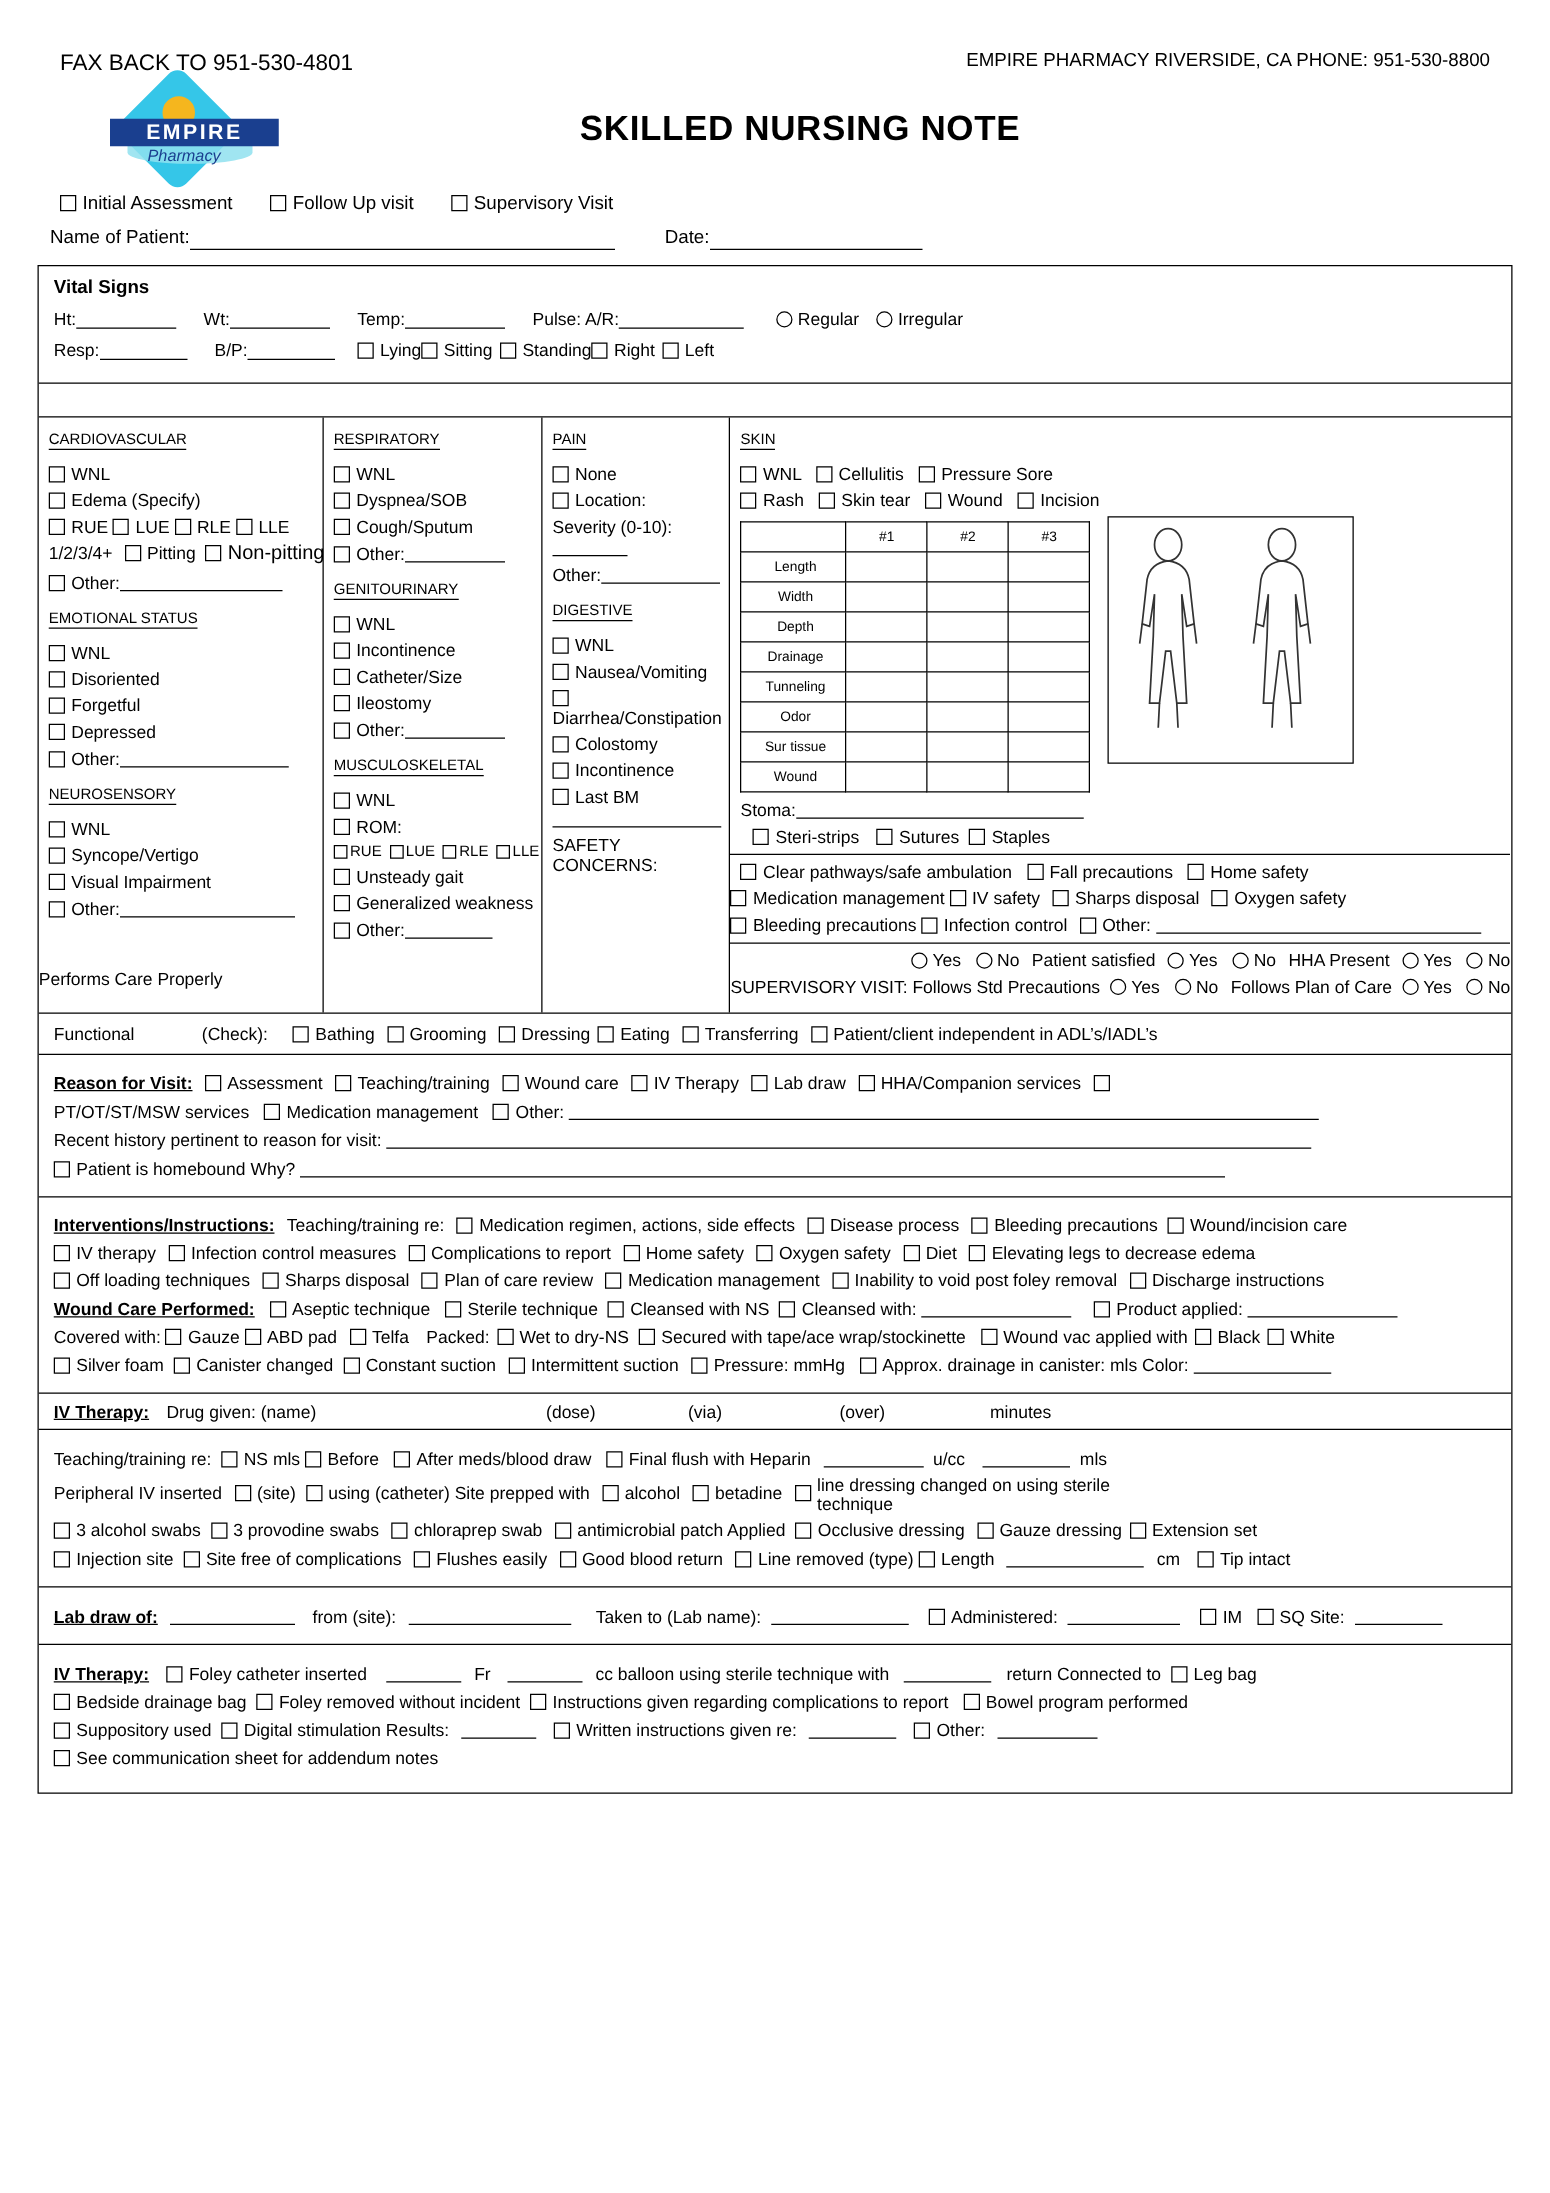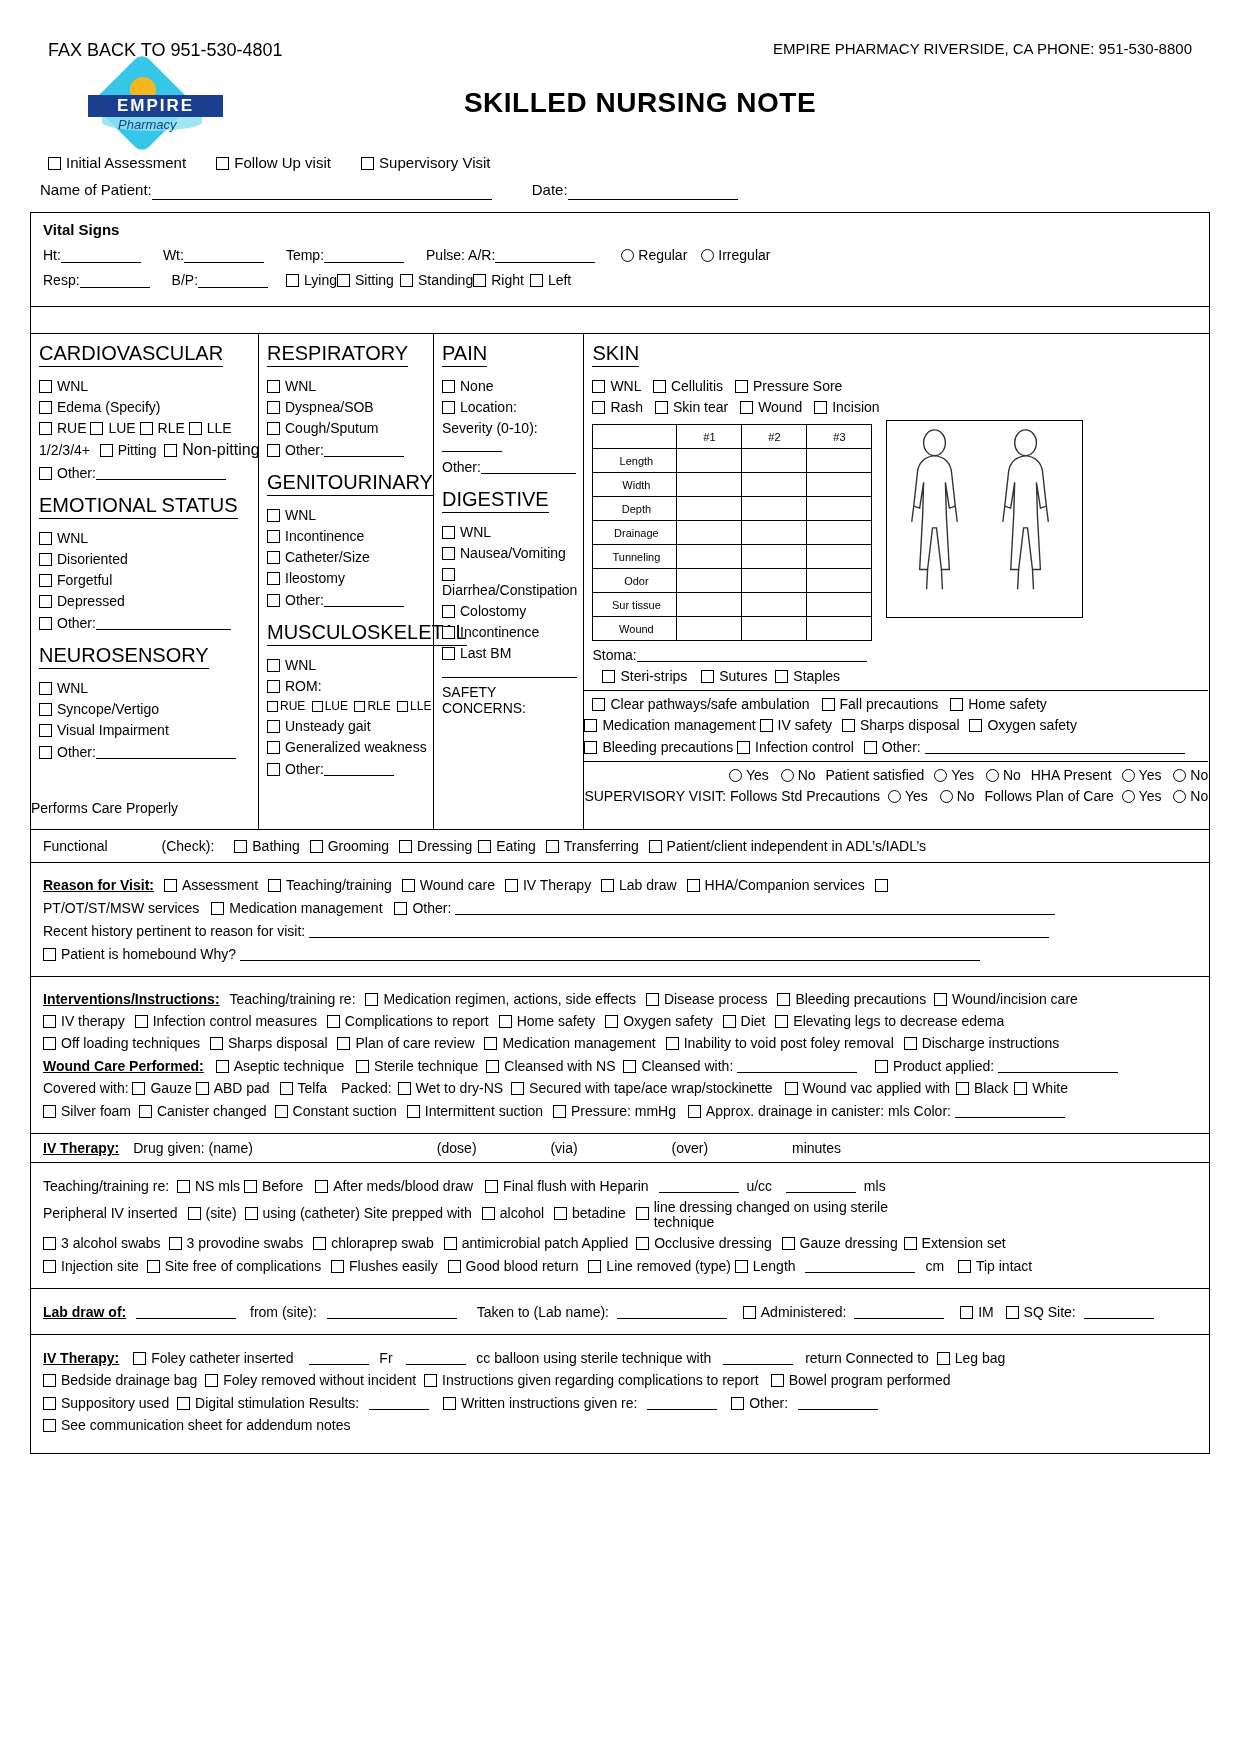--- a/index.html
+++ b/index.html
@@ -24,21 +24,21 @@
   .frame{margin:12px 30px 0 30px;border:1.6px solid #000;}
   .vitals{border-bottom:1.6px solid #000;padding:8px 12px 10px 12px;}
   .vitals .t{font-weight:bold;font-size:15px;margin-bottom:8px;}
   .vrow{font-size:14px;margin-bottom:8px;display:flex;align-items:flex-end;flex-wrap:wrap;}
   .spacerrow{height:26px;border-bottom:1.6px solid #000;}
   .cols{display:flex;border-bottom:1.6px solid #000;}
   .c1{width:228px;border-right:1.4px solid #000;padding:8px 6px 8px 8px;box-sizing:border-box;}
   .c2{width:175px;border-right:1.4px solid #000;padding:8px 6px 8px 8px;box-sizing:border-box;}
   .c3{width:160px;border-right:1.4px solid #000;padding:8px 6px 8px 8px;box-sizing:border-box;}
   .c4{flex:1;padding:8px 6px 8px 8px;box-sizing:border-box;}
-  .sect{font-size:20px;border-bottom:1.3px solid #000;display:inline-block;margin-bottom:6px;padding-bottom:1px;}
+  .sect{font-size:12px;border-bottom:1.3px solid #000;display:inline-block;margin-bottom:6px;padding-bottom:1px;}
   .line{font-size:14px;margin:5px 0;}
   .small{font-size:13px;}
   table.wd{border-collapse:collapse;margin-top:4px;font-size:11px;}
   table.wd td,table.wd th{border:1.2px solid #000;height:21px;text-align:center;font-weight:normal;}
   table.wd td.lbl{width:78px;font-size:11px;padding-left:4px;text-align:center;}
   table.wd td.cell{width:62px;}
   .funcrow{border-bottom:1.6px solid #000;padding:8px 12px;font-size:14px;}
   .reason{border-bottom:1.6px solid #000;padding:8px 12px;font-size:14px;}
   .interv{border-bottom:1.6px solid #000;padding:8px 12px;font-size:14px;}
   .iv1{border-bottom:1.6px solid #000;padding:6px 12px;font-size:14px;}

